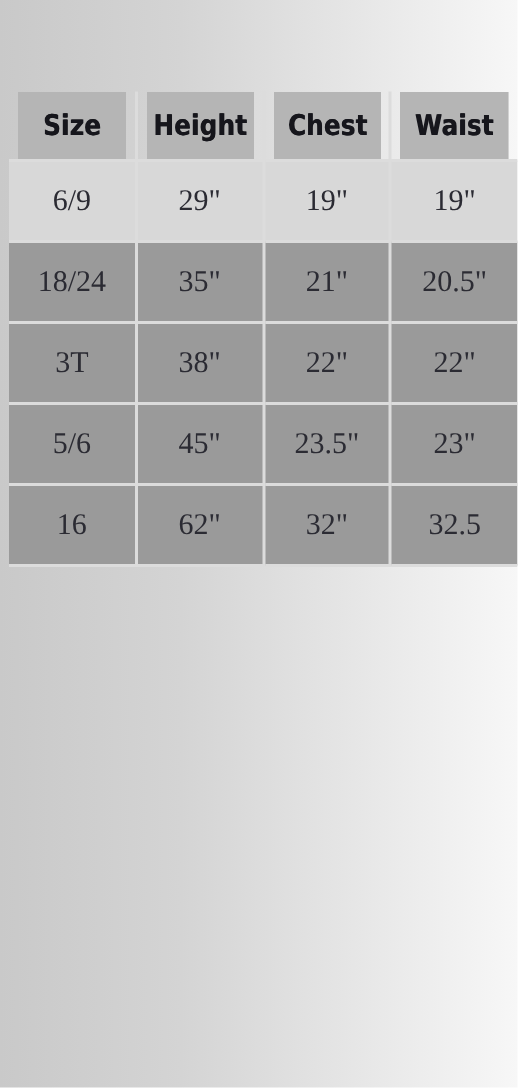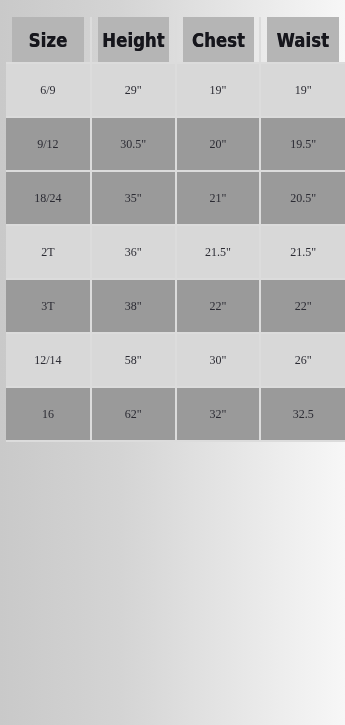--- a/index.html
+++ b/index.html
@@ -28,20 +28,21 @@
     top: 17px;
     width: 339px;
     overflow: hidden;
   }
 
   table.size-chart {
     border-collapse: collapse;
     border-spacing: 0;
     width: 339px;
     table-layout: fixed;
+    margin-top: 44px;
   }
 
   table.size-chart col {
     width: 84.75px;
   }
 
   table.size-chart th,
   table.size-chart td {
     margin: 0;
     padding: 0;
@@ -68,21 +69,21 @@
     text-shadow: 0.5px 0 0 #16161c;
   }
 
   table.size-chart tbody tr {
     height: 52px;
   }
 
   table.size-chart tbody td {
     height: 52px;
     font-family: "Liberation Serif", "DejaVu Serif", serif;
-    font-size: 12px;
+    font-size: 20px;
     color: #2b2b33;
     text-align: center;
   }
 
   table.size-chart tbody tr.row-light td {
     background: #d8d8d8;
   }
 
   table.size-chart tbody tr.row-dark td {
     background: #9a9a9a;
@@ -109,48 +110,36 @@
         </tr>
       </thead>
       <tbody>
         <tr class="row-light">
           <td>6/9</td>
           <td>29"</td>
           <td>19"</td>
           <td>19"</td>
         </tr>
         <tr class="row-dark">
-          <td>9/12</td>
-          <td>30.5"</td>
-          <td>20"</td>
-          <td>19.5"</td>
-        </tr>
-        <tr class="row-dark">
           <td>18/24</td>
           <td>35"</td>
           <td>21"</td>
           <td>20.5"</td>
-        </tr>
-        <tr class="row-light">
-          <td>2T</td>
-          <td>36"</td>
-          <td>21.5"</td>
-          <td>21.5"</td>
         </tr>
         <tr class="row-dark">
           <td>3T</td>
           <td>38"</td>
           <td>22"</td>
           <td>22"</td>
         </tr>
-        <tr class="row-light">
-          <td>12/14</td>
-          <td>58"</td>
-          <td>30"</td>
-          <td>26"</td>
+        <tr class="row-dark">
+          <td>5/6</td>
+          <td>45"</td>
+          <td>23.5"</td>
+          <td>23"</td>
         </tr>
         <tr class="row-dark">
           <td>16</td>
           <td>62"</td>
           <td>32"</td>
           <td>32.5</td>
         </tr>
       </tbody>
     </table>
   </div>

